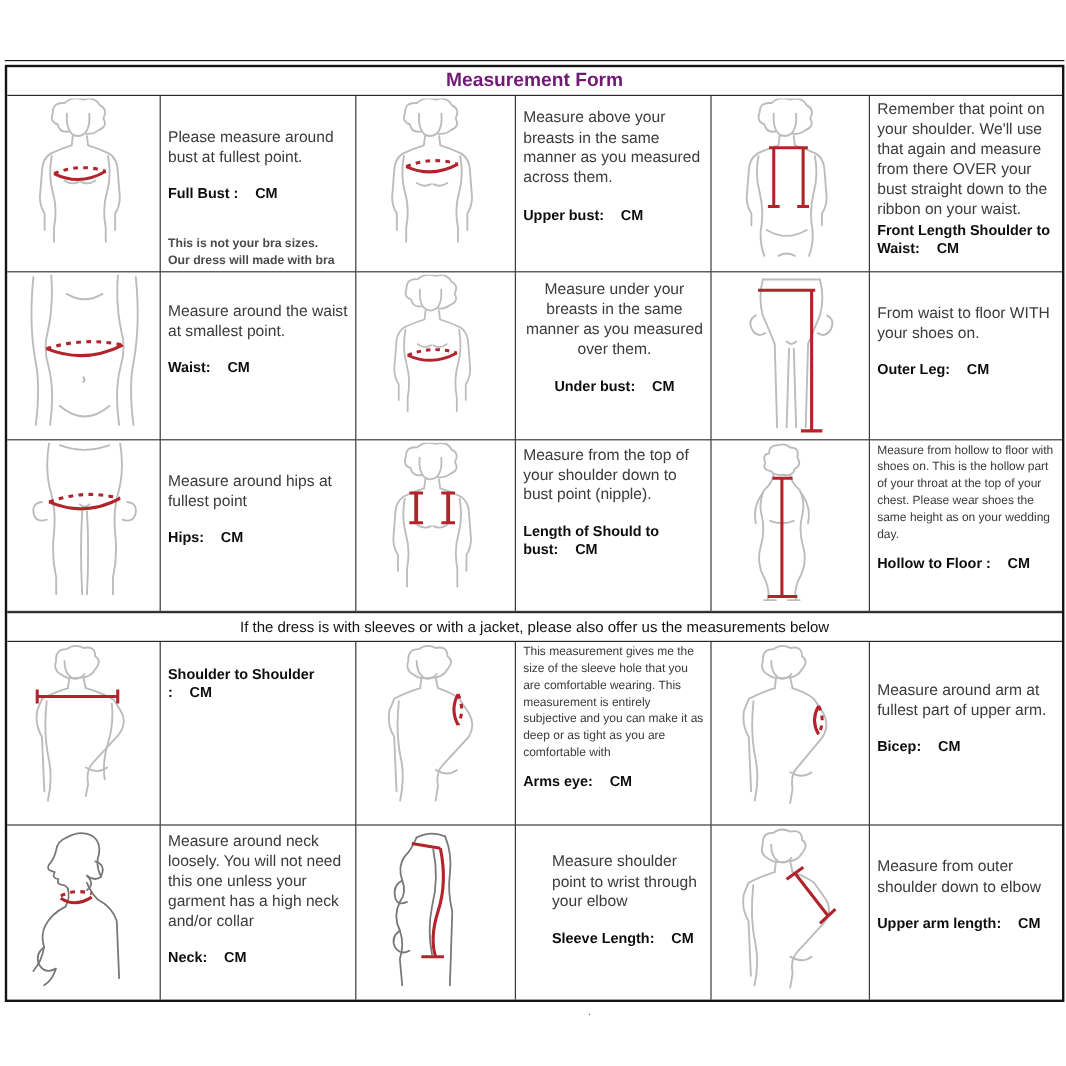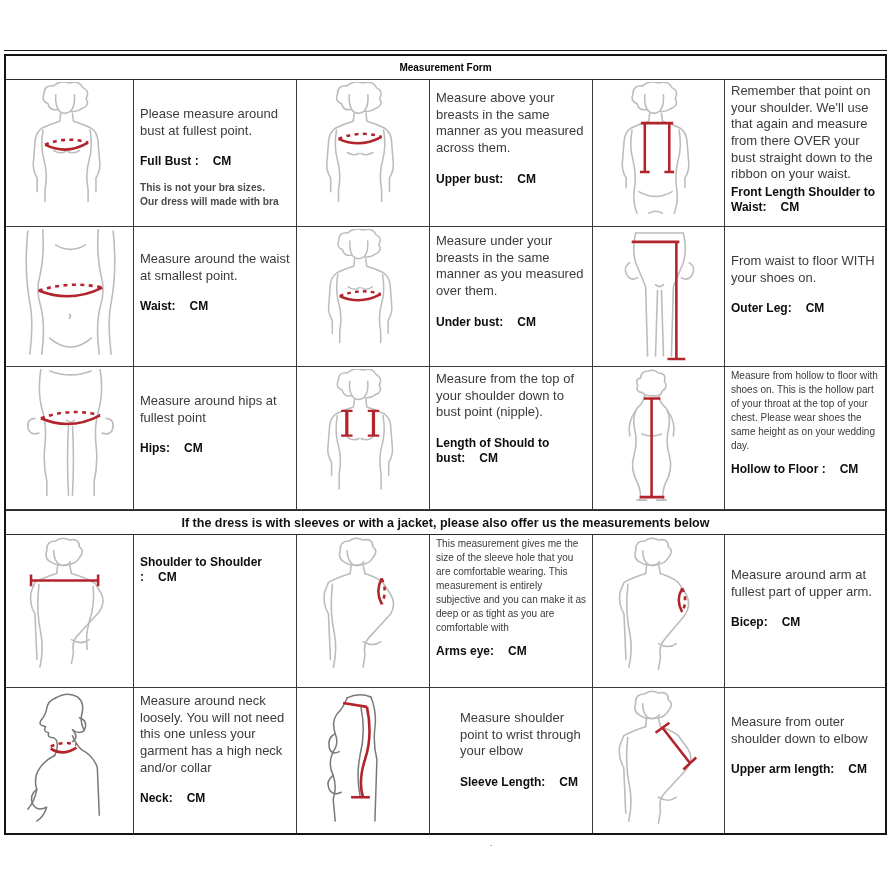--- a/index.html
+++ b/index.html
@@ -1,37 +1,37 @@
 <!DOCTYPE html>
 <html><head>
 <meta charset="utf-8">
 <style>
   html,body{margin:0;padding:0;background:#fff;}
   body{width:888px;height:888px;position:relative;font-family:"Liberation Sans","DejaVu Sans",sans-serif;color:#2e2e2e;}
   .mform{position:absolute;left:4px;top:54px;width:879px;border:2px solid #141414;box-sizing:content-box;}
   .mform::before{content:"";position:absolute;left:-2px;right:-2px;top:-6px;border-top:1.5px solid #1a1a1a;}
   .grid{display:grid;grid-template-columns:128px 163px 133px 163px 132px 160px;grid-template-rows:24px 147px 140px 143px 25px 153px 145px;}
-  .titlebar{grid-column:1/-1;display:flex;align-items:center;justify-content:center;font-weight:bold;font-size:10px;color:#000000;border-bottom:1.5px solid #2a2a2a;}
-  .banner{grid-column:1/-1;display:flex;align-items:center;justify-content:center;font-weight:bold;font-size:12.5px;color:#111;border-bottom:1.5px solid #2a2a2a;border-top:.5px solid #2a2a2a;}
+  .titlebar{grid-column:1/-1;display:flex;align-items:center;justify-content:center;font-weight:bold;font-size:16px;color:#701a75;border-bottom:1.5px solid #2a2a2a;}
+  .banner{grid-column:1/-1;display:flex;align-items:center;justify-content:center;font-weight:normal;font-size:12.5px;color:#111;border-bottom:1.5px solid #2a2a2a;border-top:.5px solid #2a2a2a;}
   .cell{border-right:1.2px solid #3a3a3a;border-bottom:1.2px solid #3a3a3a;box-sizing:border-box;overflow:hidden;}
   .cell.lastcol{border-right:none;}
   .cell.lastrow{border-bottom:none;}
   .fig{display:flex;align-items:center;justify-content:center;padding:2px;}
   .fig svg{width:100%;height:100%;}
   .txt{padding:3px 4px 3px 6px;}
   .body{font-size:13px;line-height:1.28;color:#3b3b3b;}
   .body.sm{font-size:10px;font-weight:normal;line-height:1.4;color:#3a3a3a;}
   .lbl{margin-top:15px;font-size:12px;font-weight:bold;color:#0d0d0d;line-height:1.25;}
   .lbl.g0{margin-top:2px;}
   .lbl.g1{margin-top:9px;}
   .unit{margin-left:14px;}
   .note{margin-top:0;font-size:10.2px;font-weight:bold;color:#4a4a4a;line-height:1.35;}
-  .note.first{margin-top:12px;}
+  .note.first{margin-top:28px;}
   .pt26{padding-top:26px;}.pt24{padding-top:24px;}.pt22{padding-top:22px;margin-left:24px;}.pt32{padding-top:32px;}
-  .pt10{padding-top:10px;}.pt6{padding-top:6px;}.pt5{padding-top:5px;}
+  .pt10{padding-top:10px;}.pt6{padding-top:6px;text-align:center;}.pt5{padding-top:5px;}
   .pt4{padding-top:4px;}.pt3{padding-top:3px;}.pt2{padding-top:2px;}
   .sk{stroke:#bcbcbc;fill:none;stroke-width:1.6;stroke-linecap:round;stroke-linejoin:round;}
   .skd{stroke:#787878;fill:none;stroke-width:1.5;stroke-linecap:round;stroke-linejoin:round;}
   .rd{stroke:#b2242c;fill:none;stroke-width:2.6;stroke-linecap:butt;}
   .rdd{stroke:#b2242c;fill:none;stroke-width:2.6;stroke-linecap:butt;stroke-dasharray:4 4.5;}
   .rdt{stroke:#b2242c;fill:none;stroke-width:3.4;stroke-linecap:butt;}
   .stray{position:absolute;left:490px;top:838px;font-size:9px;color:#555;}
 </style>
 </head>
 <body>

